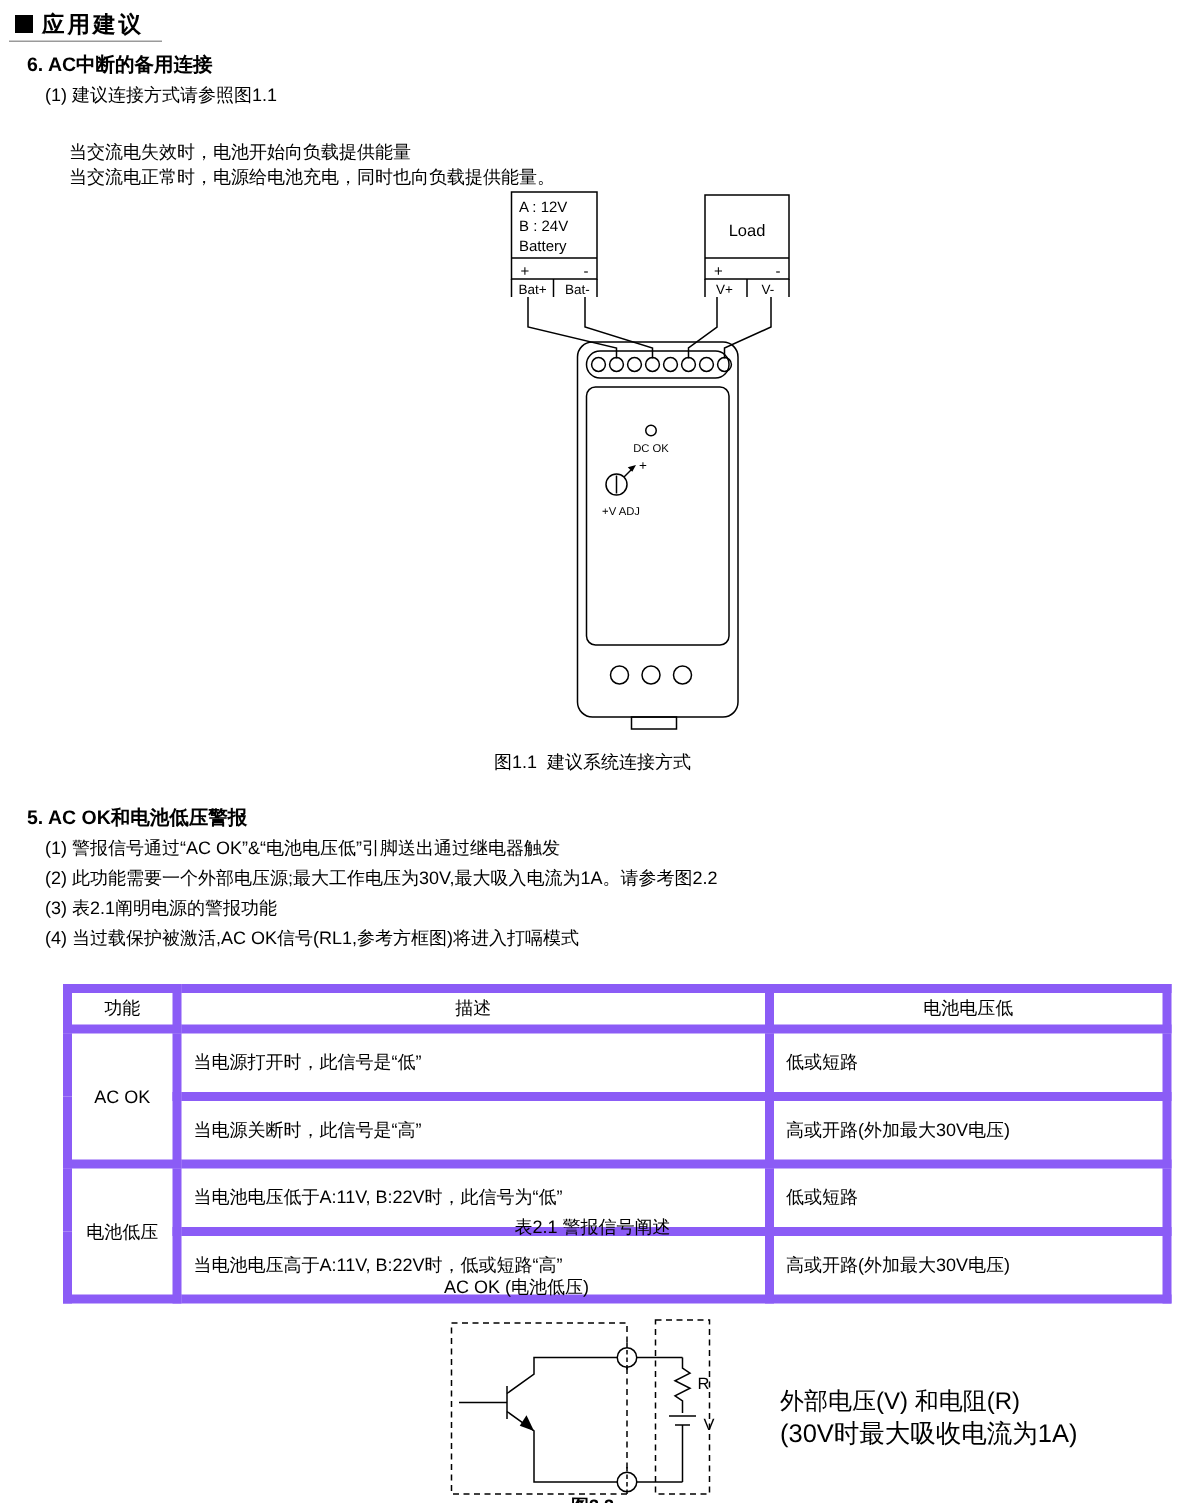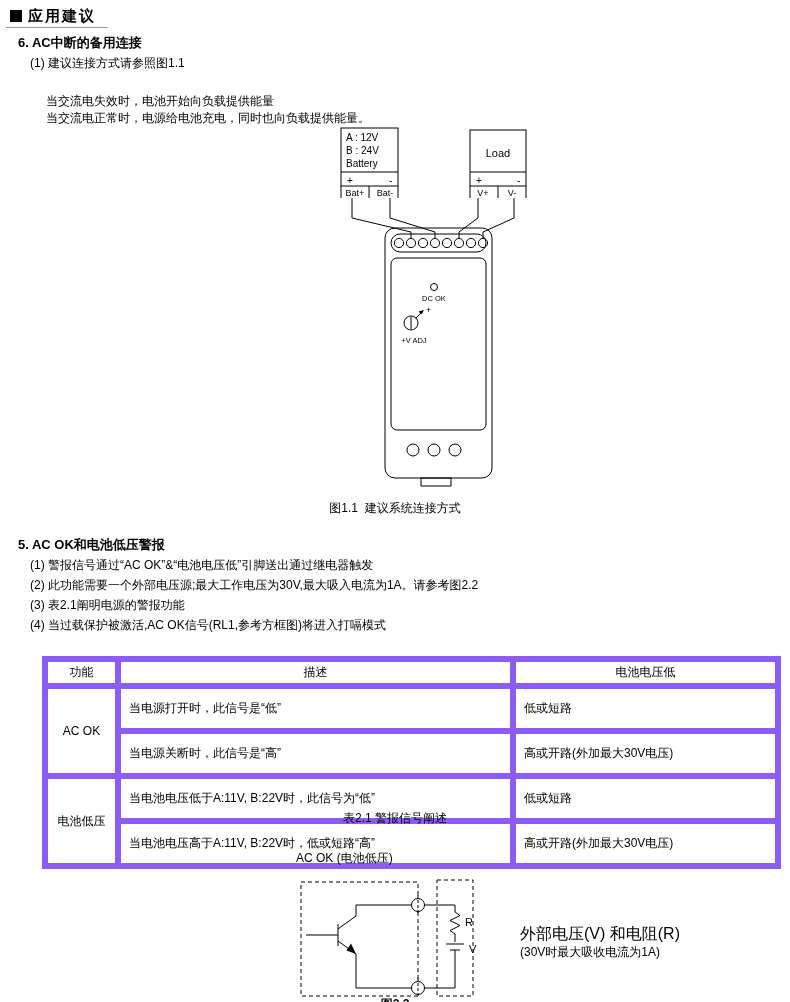--- a/index.html
+++ b/index.html
@@ -211,15 +211,15 @@
   <g>
     <circle cx="418" cy="120" r="6.5" fill="#fff" stroke="#000"></circle>
     <line class="ln" x1="418" y1="110" x2="418" y2="130" stroke-dasharray="3 2"></line>
   </g>
 
   <text x="465" y="58" font-size="11">R</text>
   <text x="469" y="85" font-size="11">V</text>
 </svg>
 
 <div class="abs" style="left:520px; top:924px; font-size:16px;">外部电压(V) 和电阻(R)</div>
-<div class="abs" style="left:520px; top:944px; font-size:12px;">(30V时最大吸收电流为1A)</div>
+<div class="abs" style="left:520px; top:944px; font-size:17px;">(30V时最大吸收电流为1A)</div>
 
 <div class="abs center clip-caption" style="top:996px; height:6px; font-size:12px; font-weight:bold;">图2.2</div>
 
 </body></html>

